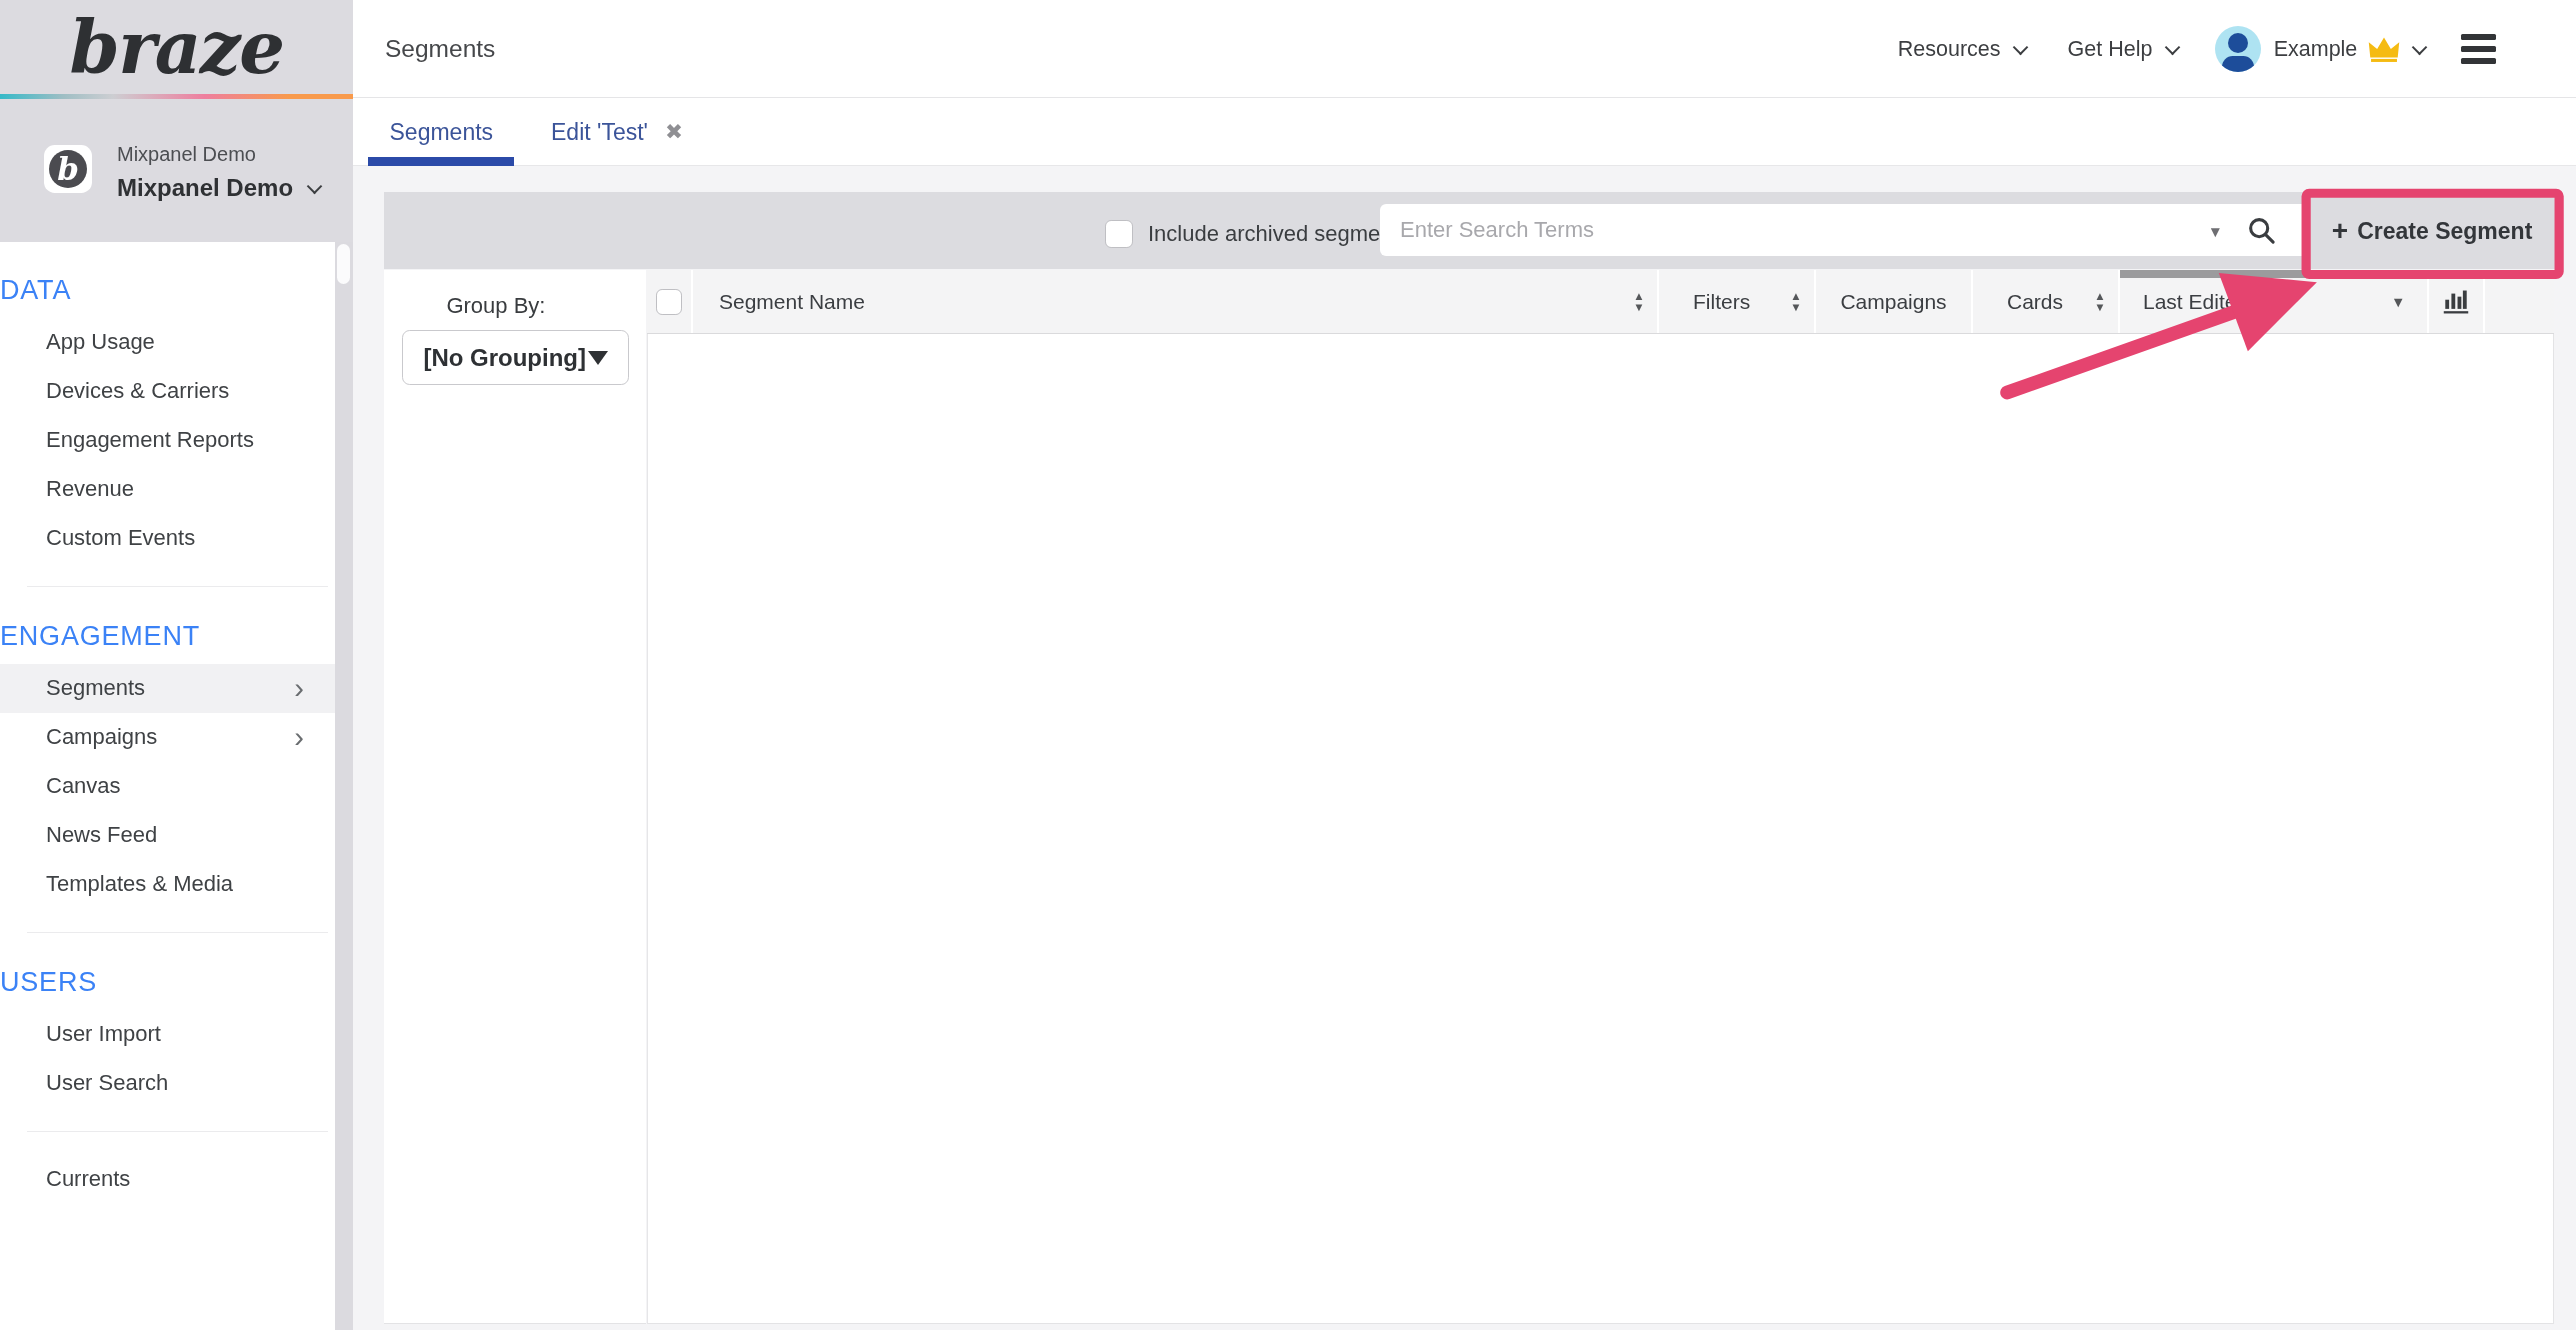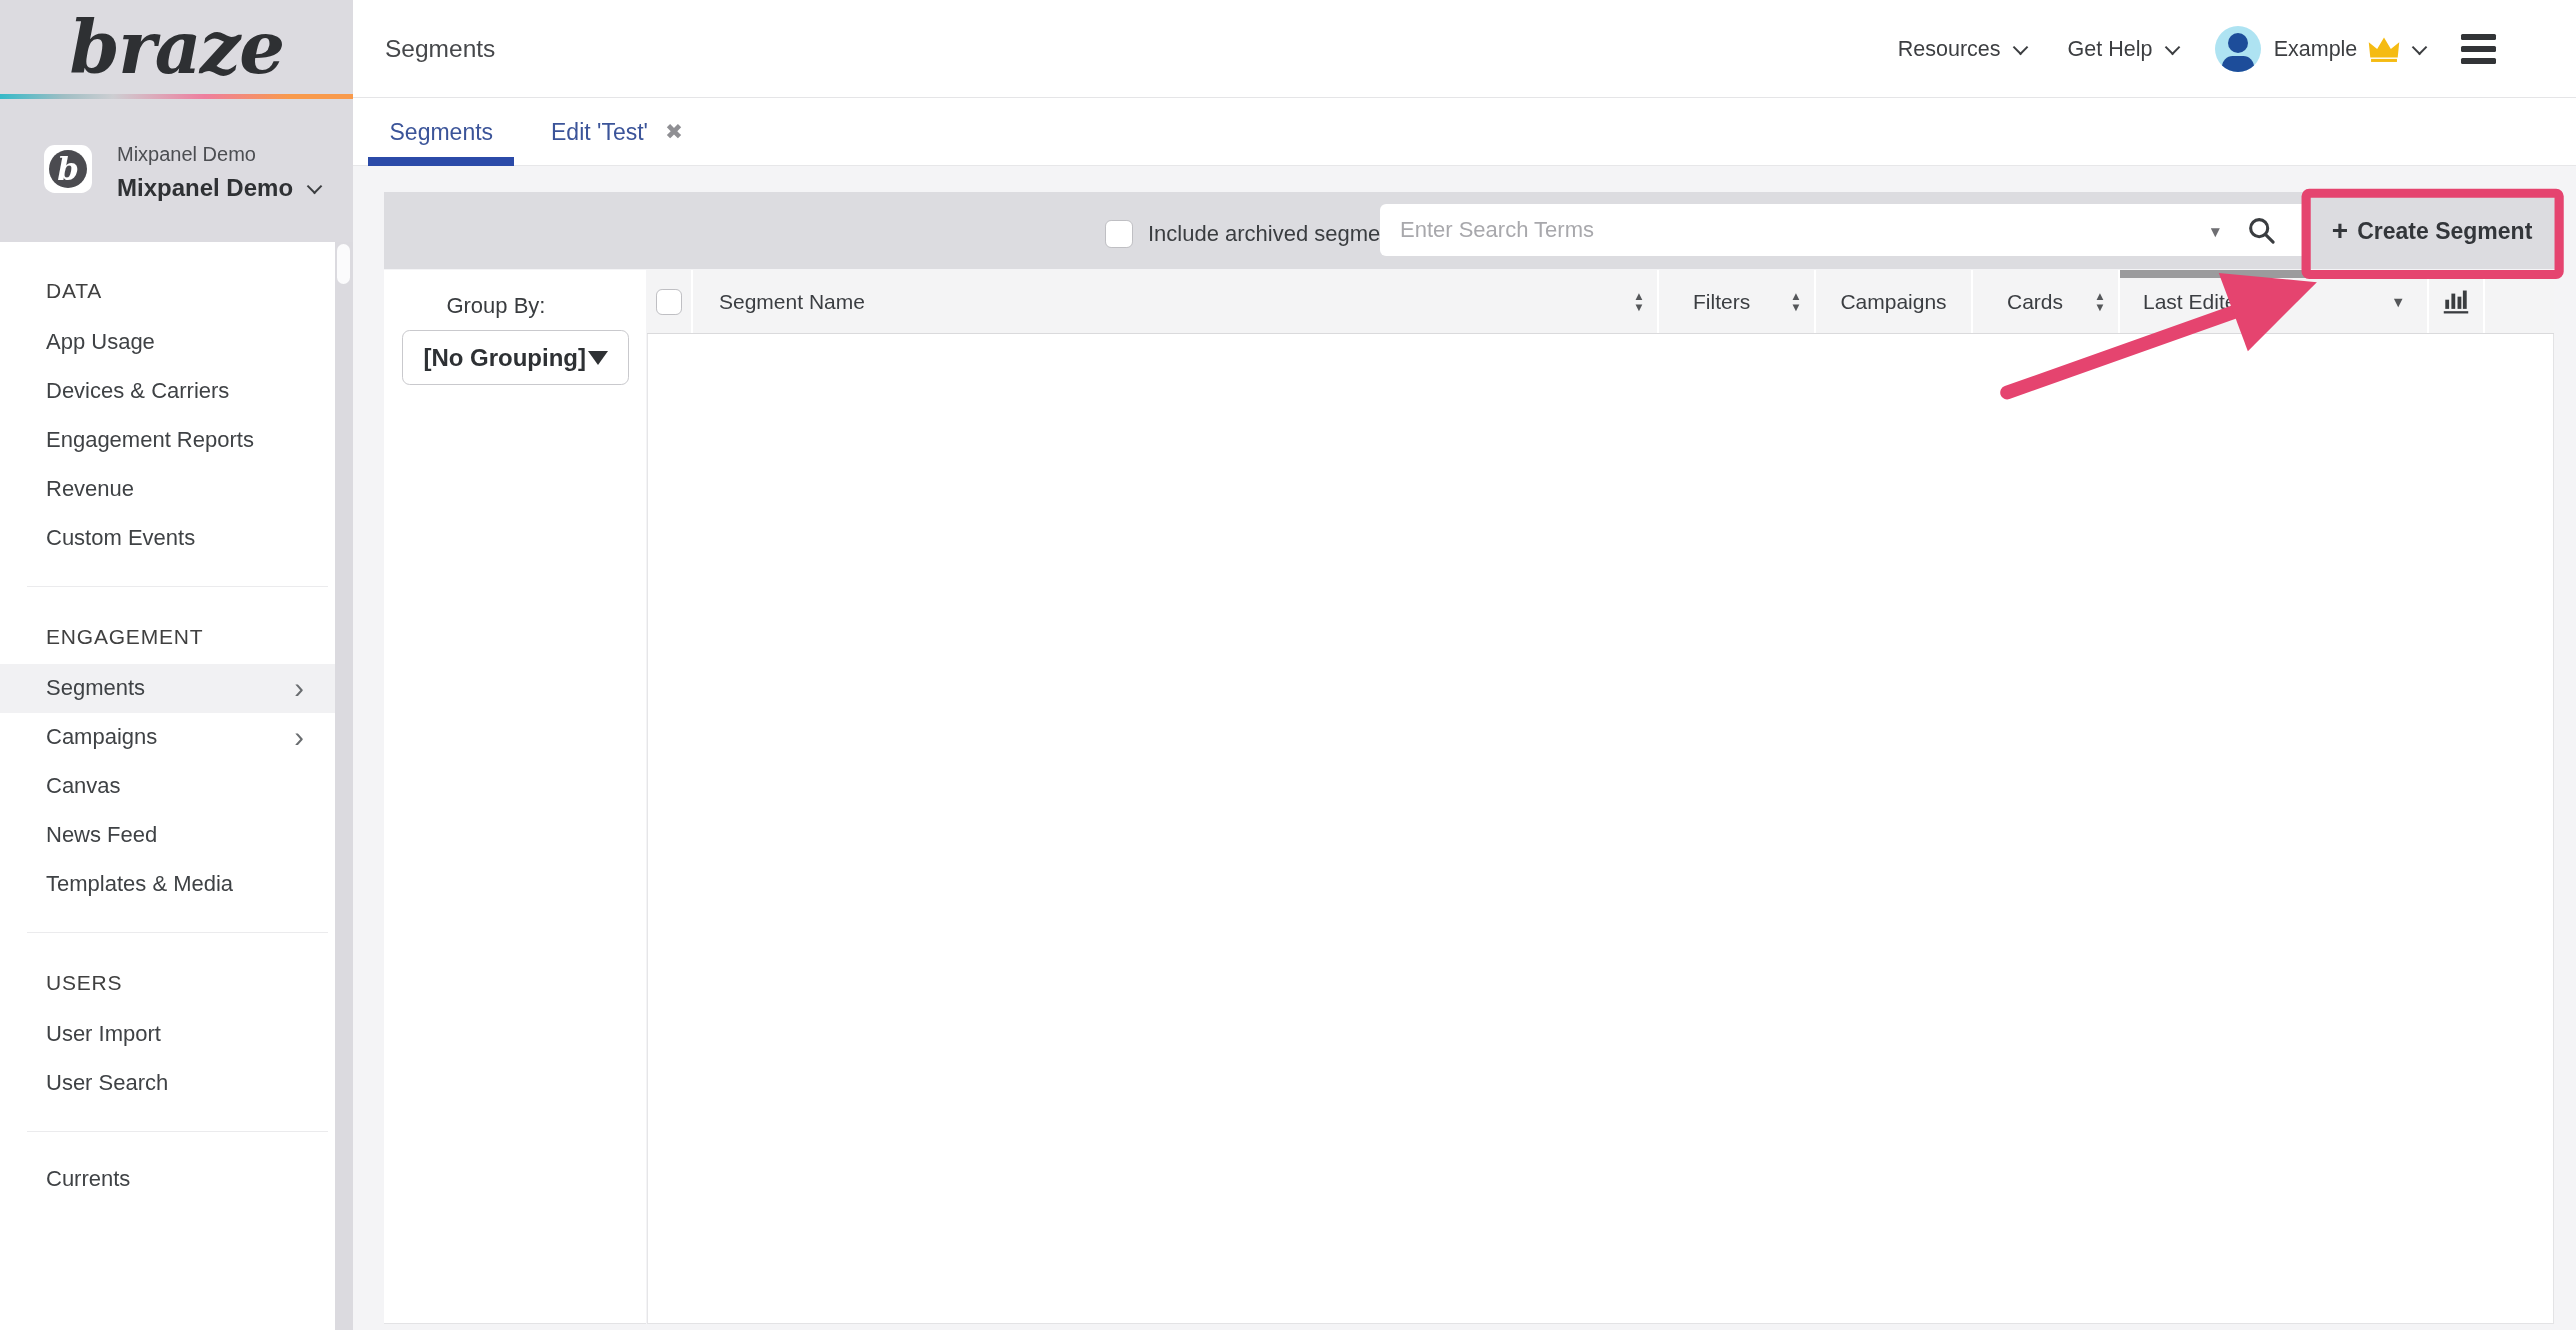--- a/index.html
+++ b/index.html
@@ -22,22 +22,22 @@
              font-family:"DejaVu Serif", serif; font-style:italic; font-weight:bold; font-size:31px;
              display:flex; align-items:center; justify-content:center; }
   .ws-company { position:absolute; left:117px; top:44px; font-size:20px; color:#4c4e52; }
   .ws-app { position:absolute; left:117px; top:75px; font-size:24px; font-weight:bold; color:#2f3134;
             display:flex; align-items:center; gap:14px; }
   .chev { display:inline-block; width:10.7px; height:10.7px; border-right:2.3px solid #3c3e41;
           border-bottom:2.3px solid #3c3e41; transform:rotate(45deg) translateY(-3.1px); }
   .sidebar { position:absolute; left:0; top:242px; width:335px; height:1089px; background:#fff; padding-top:21.5px; }
   .scroll-strip { position:absolute; left:335px; top:242px; width:17.6px; height:1089px; background:#dbdadf; }
   .scroll-thumb { position:absolute; left:2.3px; top:1.5px; width:13px; height:40px; background:#fbfbfc; border-radius:7px; }
-  .nav-title { height:54px; display:flex; align-items:center; padding-left:46px;
-               font-size:21px; font-weight:500; letter-spacing:0.8px; color:#404040; }
+  .nav-title { height:54px; display:flex; align-items:center; 
+               font-size:27px; font-weight:500; letter-spacing:0.8px; color:#3b82f6; }
   .nav-item { height:49px; display:flex; align-items:center; padding-left:46px;
               font-size:22px; color:#3f4245; position:relative; cursor:pointer; }
   .nav-item.active { background:#f1f1f3; }
   .nav-chevron { position:absolute; right:31px; font-size:29px; color:#6a6d70; font-weight:normal; }
   .nav-divider { border-top:1.5px solid #ebebed; margin:23px 0 23px 27px; width:301px; }
 
   
   .main { position:absolute; left:353px; top:0; width:2223px; height:1331px; background:#fff; }
   .top-header { position:absolute; left:0; top:0; width:2223px; height:98px; background:#fff;
                 border-bottom:1.5px solid #e5e5e7; display:flex; align-items:center; }

